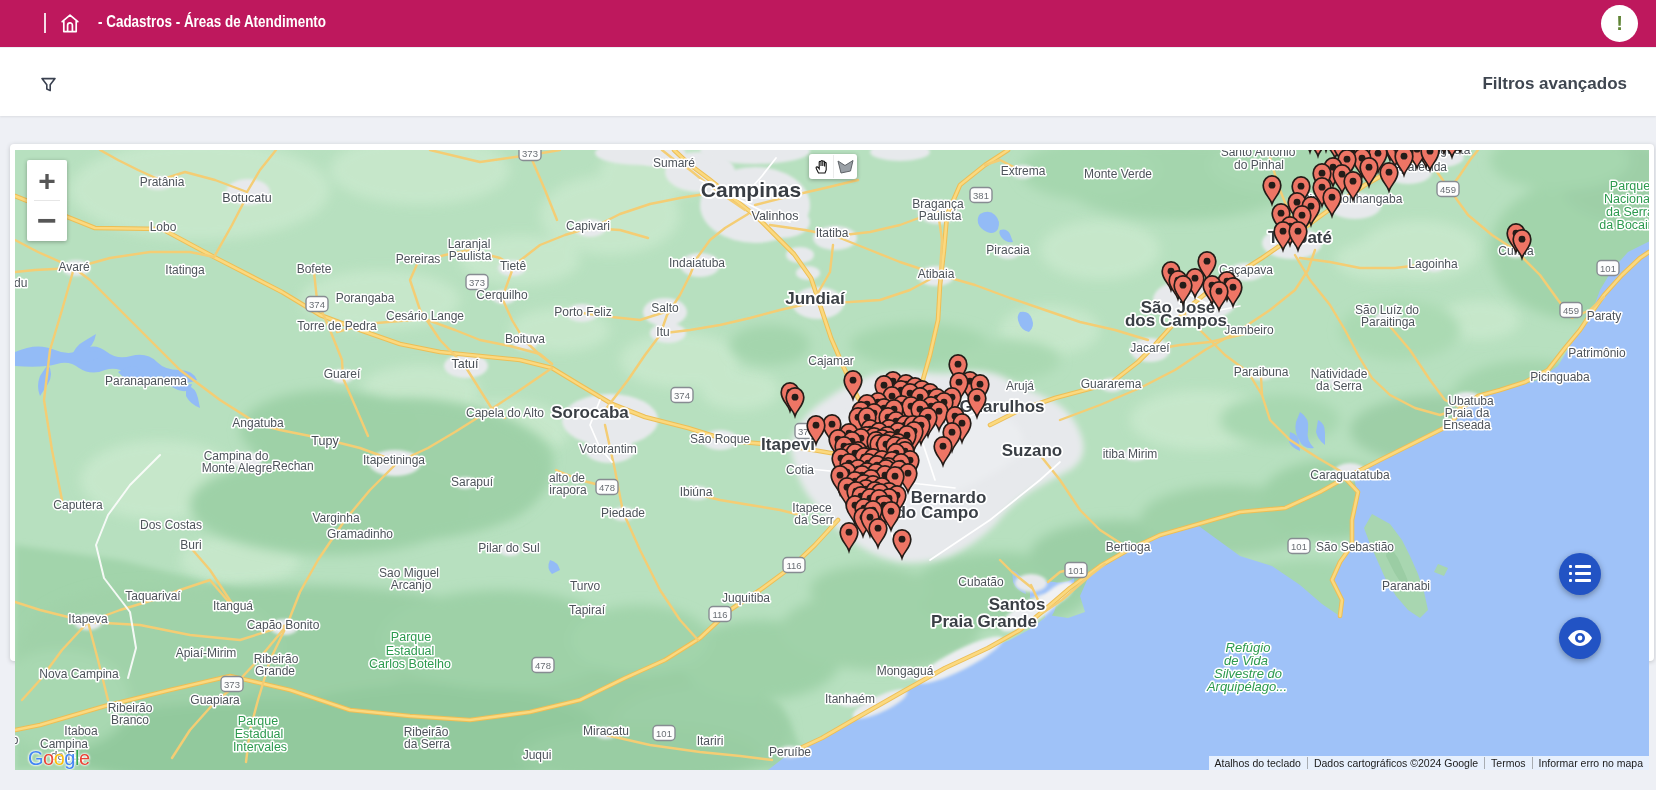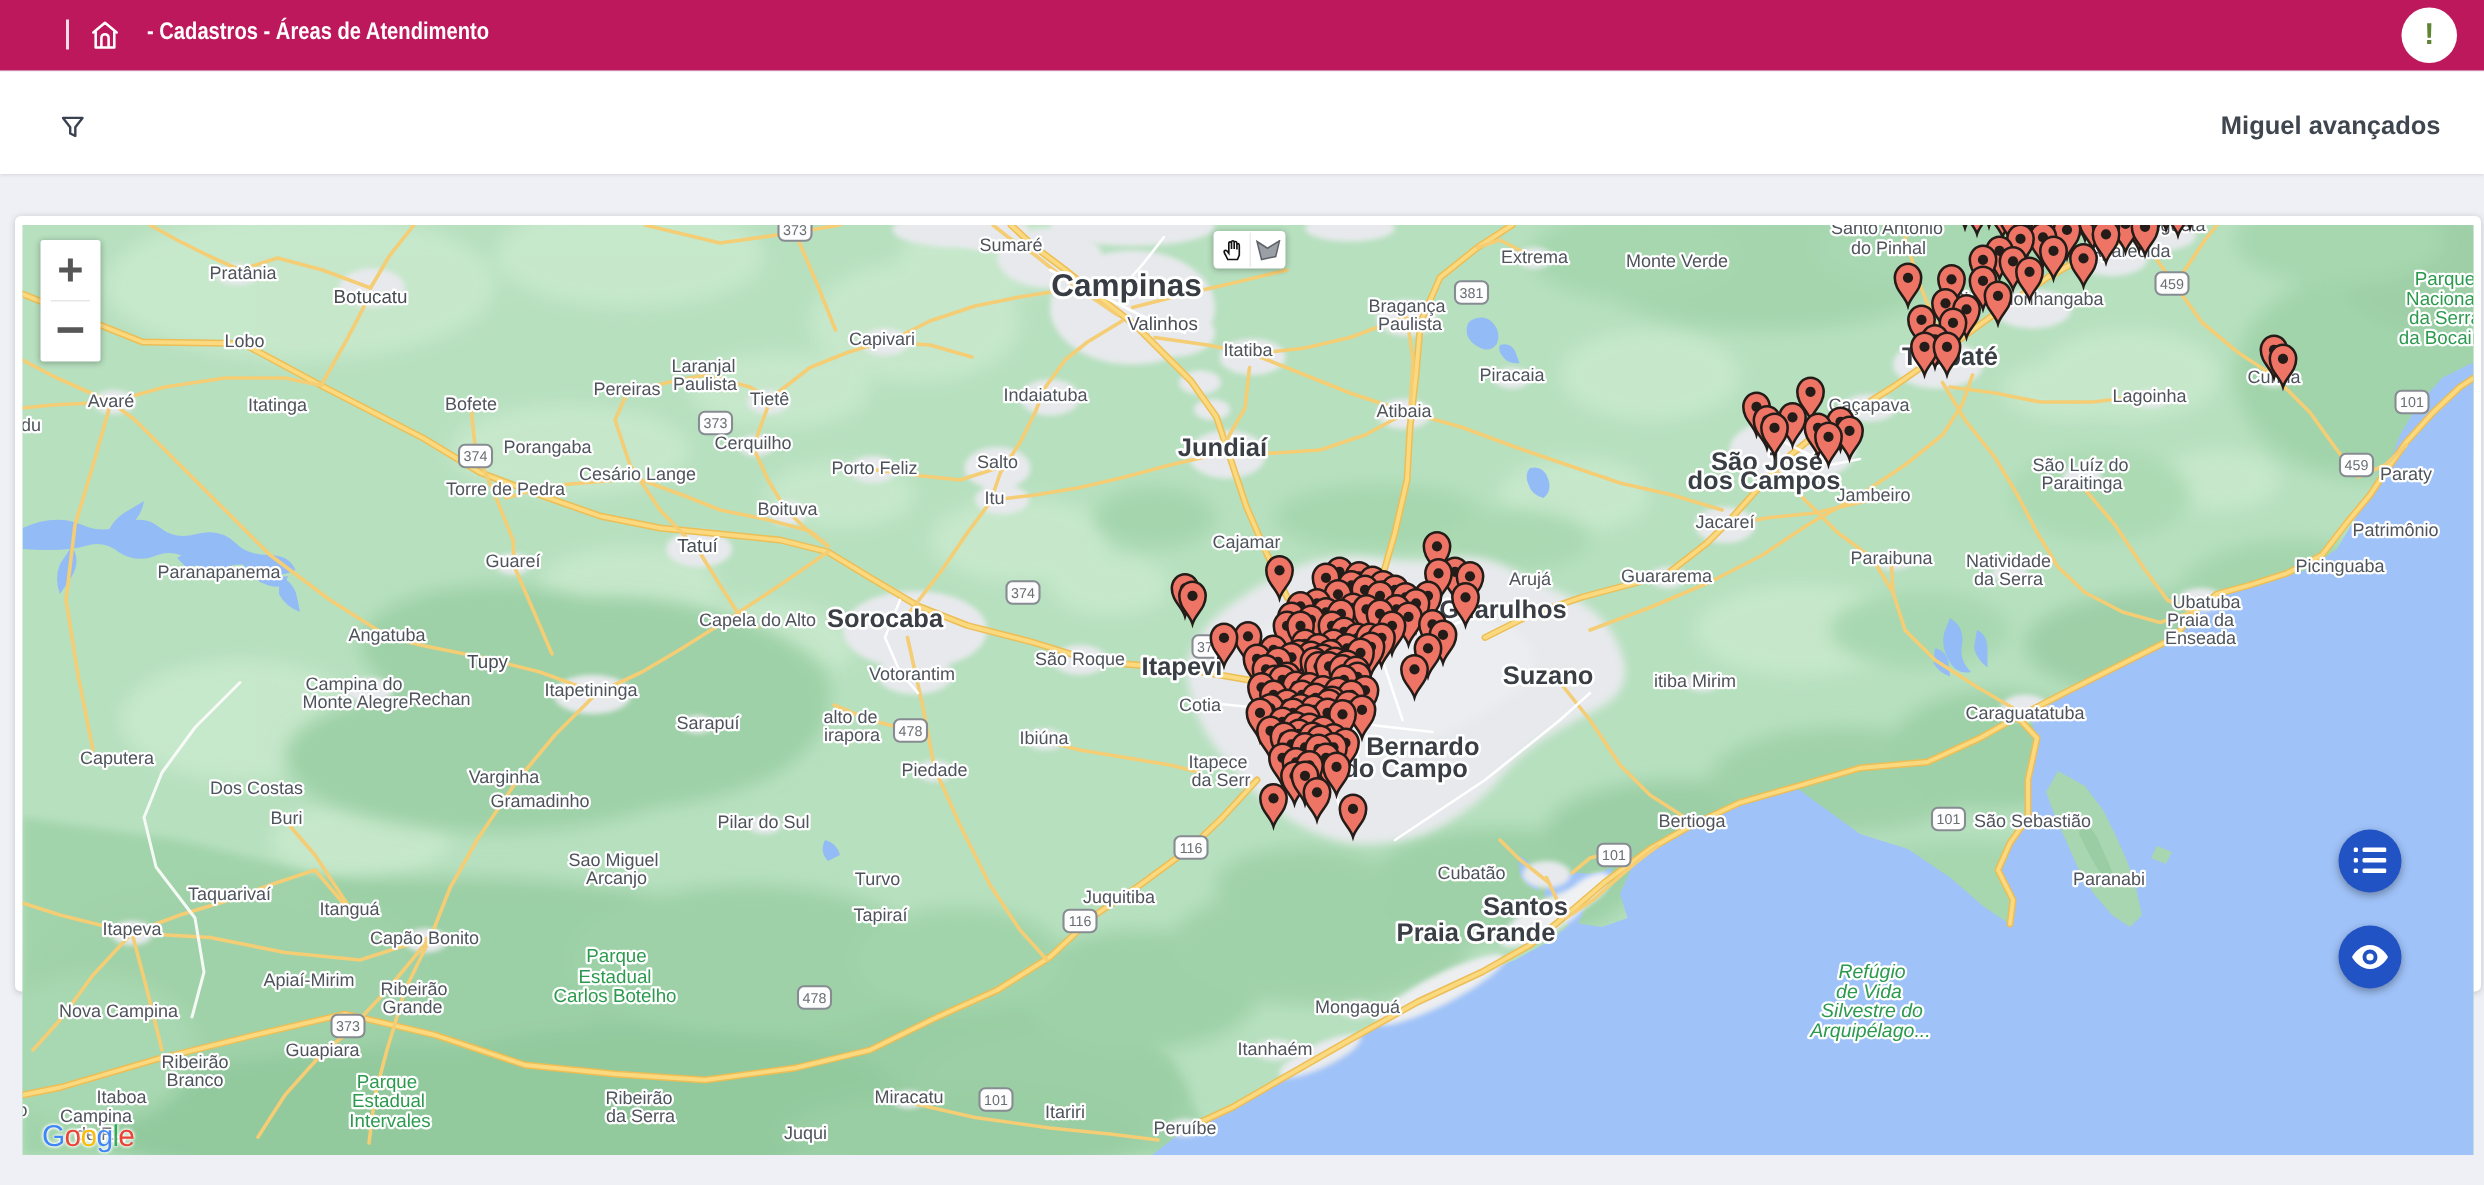--- a/index.html
+++ b/index.html
@@ -29,21 +29,21 @@
  <svg style="position:absolute;left:60px;top:13px" width="20" height="21" viewBox="0 0 20 21">
       <path d="M2.2 8.6 L10 2.2 L17.8 8.6 M3.8 8.2 V18.6 H16.2 V8.2 M7.6 18.6 V12.2 A2.4 2.4 0 0 1 12.4 12.2 V18.6" fill="none" stroke="#fff" stroke-width="1.7" stroke-linecap="round" stroke-linejoin="round"></path>
     </svg>
  <div class="title">- Cadastros - Áreas de Atendimento</div>
  <div class="bang">!</div>
 </div>
 <div class="fbar">
  <svg style="position:absolute;left:41px;top:29px" width="15" height="15" viewBox="0 0 15 15">
       <path d="M1 1.6 H14 L9.2 7.8 V13.6 L5.8 12 V7.8 Z" fill="none" stroke="#3a4150" stroke-width="1.6" stroke-linejoin="round"></path>
     </svg>
- <div class="txt">Miguel avançados</div>
+ <div class="txt">Filtros avançados</div>
 </div>
 <div class="mapcard">
     <div class="mapbox">
 <svg width="1634" height="620" viewBox="15 150 1634 620" style="position:absolute;left:0;top:0">
 <defs>
  <filter id="b6" x="-40%" y="-40%" width="180%" height="180%">
             <feGaussianBlur stdDeviation="6"></feGaussianBlur>
           </filter>
  <filter id="b3" x="-40%" y="-40%" width="180%" height="180%">
             <feGaussianBlur stdDeviation="3"></feGaussianBlur>
@@ -682,15 +682,21 @@
           </g>
         </svg>
 </div>
 <div class="fab" style="left:1544px;top:467px">
  <svg style="position:absolute;left:9px;top:12px" width="24" height="18" viewBox="0 0 24 16">
           <path d="M12,0 C6,0 1.8,4.8 0,8 C1.8,11.2 6,16 12,16 C18,16 22.2,11.2 24,8 C22.2,4.8 18,0 12,0 Z" fill="#fff"></path>
           <circle cx="12" cy="8" r="5" fill="#2253c4"></circle>
           <circle cx="12" cy="8" r="2.4" fill="#fff"></circle>
         </svg>
 </div>
+<div class="attr">
+        <span>Atalhos do teclado</span>
+        <span>Dados cartográficos ©2024 Google</span>
+        <span>Termos</span>
+        <span>Informar erro no mapa</span>
+      </div>
 <div class="glogo"><span style="color:#4285F4">G</span><span style="color:#EA4335">o</span><span style="color:#FBBC05">o</span><span style="color:#4285F4">g</span><span style="color:#34A853">l</span><span style="color:#EA4335">e</span></div>
 </div>
   </div>
 
 </body></html>

